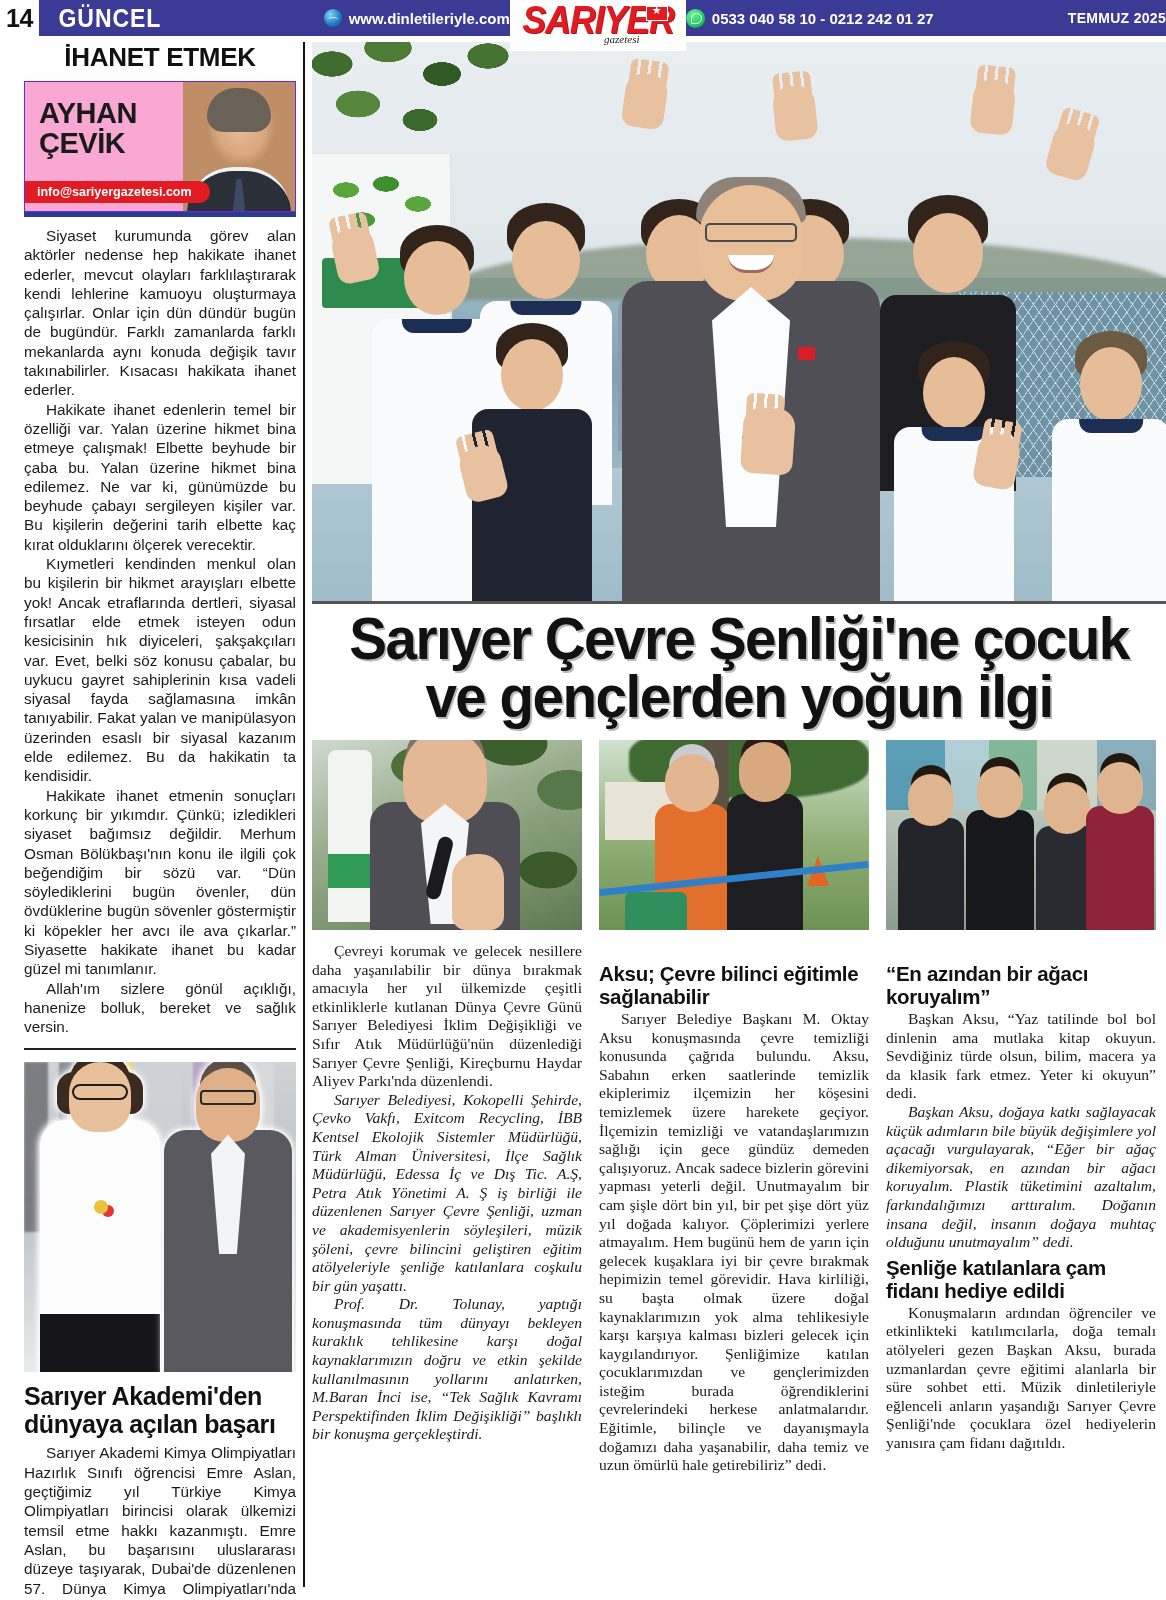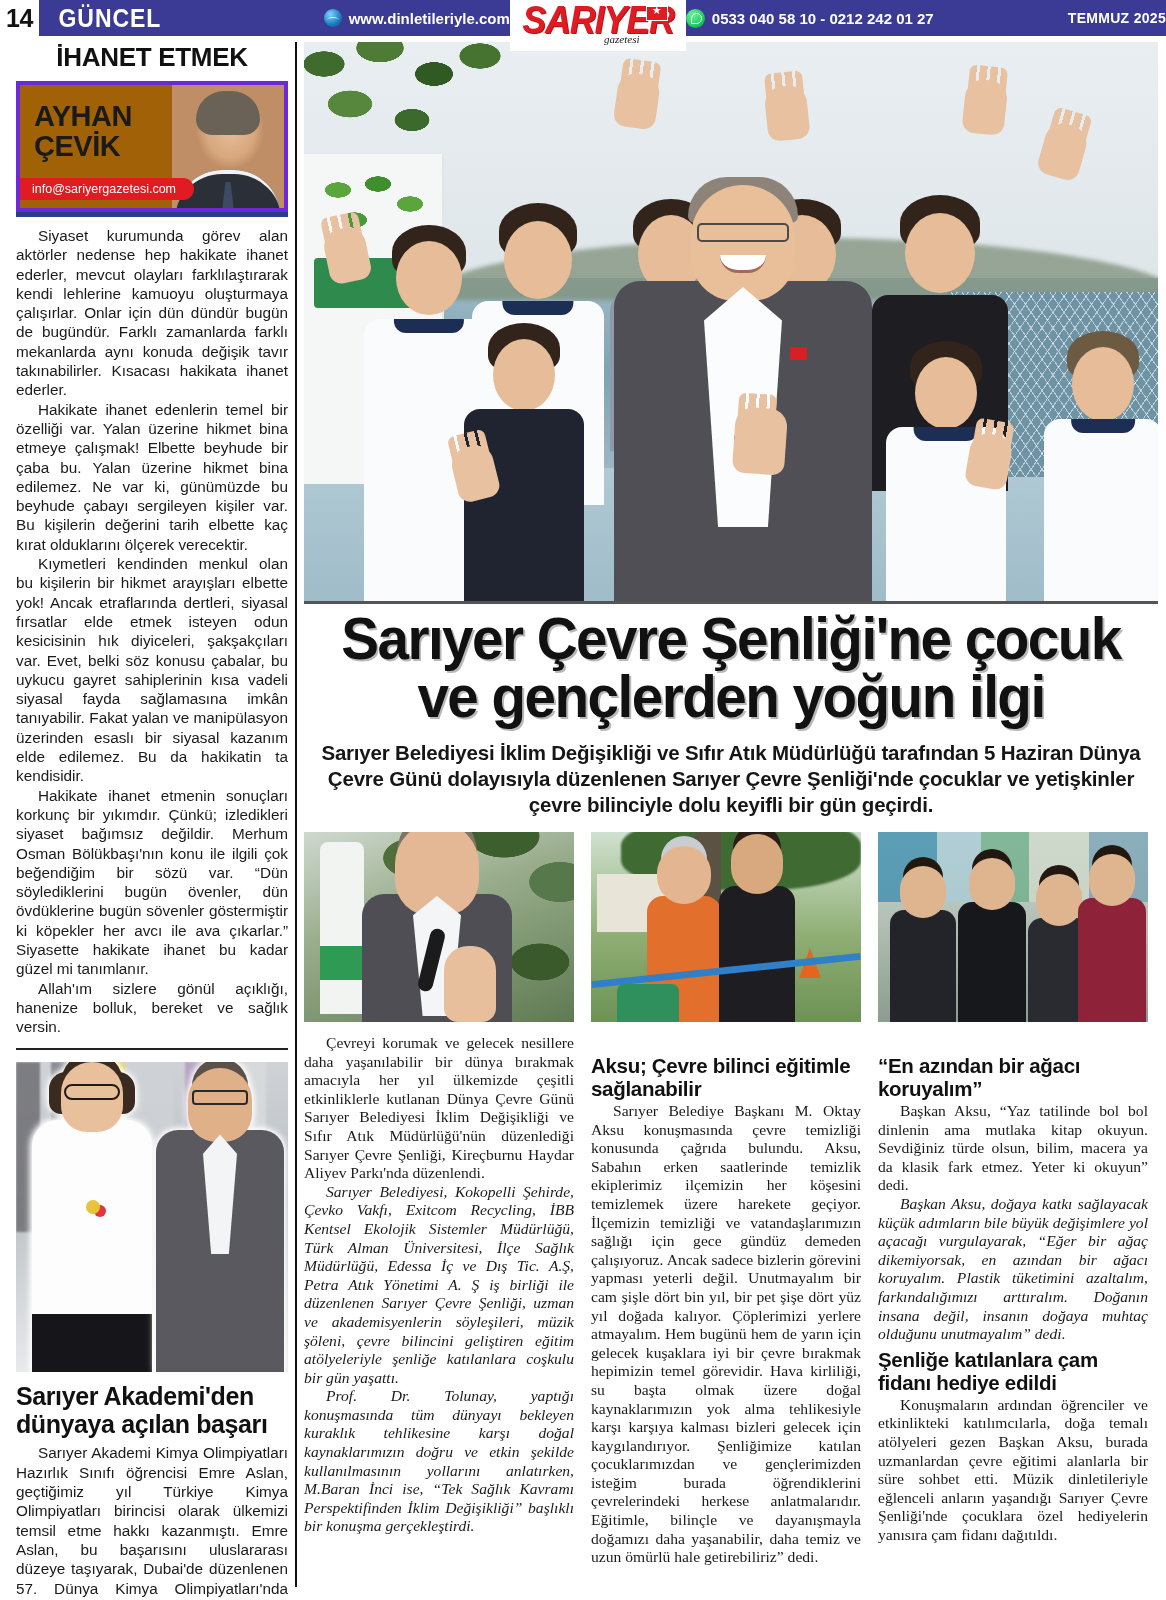--- a/index.html
+++ b/index.html
@@ -155,21 +155,21 @@
     content: "★";
     position: absolute;
     left: 5px; top: -3px;
     color: #fff;
     font-size: 11px;
   }
 
   
   .page {
     position: absolute;
-    top: 36px; left: 4px;
+    top: 36px; left: 12px;
     width: 1022px;
     height: 1564px;
     padding: 6px 12px 0 12px;
   }
 
   
   .col-left {
     position: absolute;
     left: 12px; top: 6px;
     width: 272px;
@@ -179,41 +179,41 @@
     font-weight: bold;
     text-align: center;
     letter-spacing: -0.3px;
     margin-bottom: 8px;
     color: #111;
   }
   .op-card {
     position: relative;
     width: 272px;
     height: 131px;
-    background: #a16207;
-    border: 4px solid #6d28d9;
+    background: #f9a8d4;
+    border: 1px solid #6d28d9;
     overflow: hidden;
   }
   .op-name {
     position: absolute;
     left: 14px; top: 16px;
     font-size: 29px;
     font-weight: bold;
     line-height: 30px;
     color: #1a1a1a;
     letter-spacing: -0.5px;
   }
   .op-name span { display: block; }
   .op-mail-bar {
     position: absolute;
     left: 0; bottom: 8px;
     background: #e01b22;
     color: #fff;
     font-size: 12.5px;
-    font-weight: normal;
+    font-weight: bold;
     padding: 4px 18px 4px 12px;
     border-radius: 0 12px 12px 0;
     z-index: 3;
   }
   .op-photo {
     position: absolute;
     right: 0; top: 0;
     width: 112px; height: 131px;
     background:
       radial-gradient(ellipse 34px 40px at 52% 34%, #e6bc9a 0%, #d8a87f 70%, #c08e66 100%),
@@ -940,21 +940,20 @@
         <div class="body" style="top:4px;width:118px;height:182px;"></div>
         <div class="collar" style="top:4px;"></div>
       </div>
     </div>
 
     <div class="headline">
       <div>Sarıyer Çevre Şenliği'ne çocuk</div>
       <div>ve gençlerden yoğun ilgi</div>
     </div>
 
-    <div class="standfirst">Sarıyer Belediyesi İklim Değişikliği ve Sıfır Atık Müdürlüğü tarafından 5 Haziran Dünya Çevre Günü dolayısıyla düzenlenen Sarıyer Çevre Şenliği'nde çocuklar ve yetişkinler çevre bilinciyle dolu keyifli bir gün geçirdi.</div>
 
     <div class="photo-row">
       <div class="sm-photo sp1">
         <div class="tree"></div>
         <div class="tower"></div>
         <div class="man"></div>
         <div class="palm"></div>
         <div class="mic"></div>
       </div>
       <div class="sm-photo sp2">

